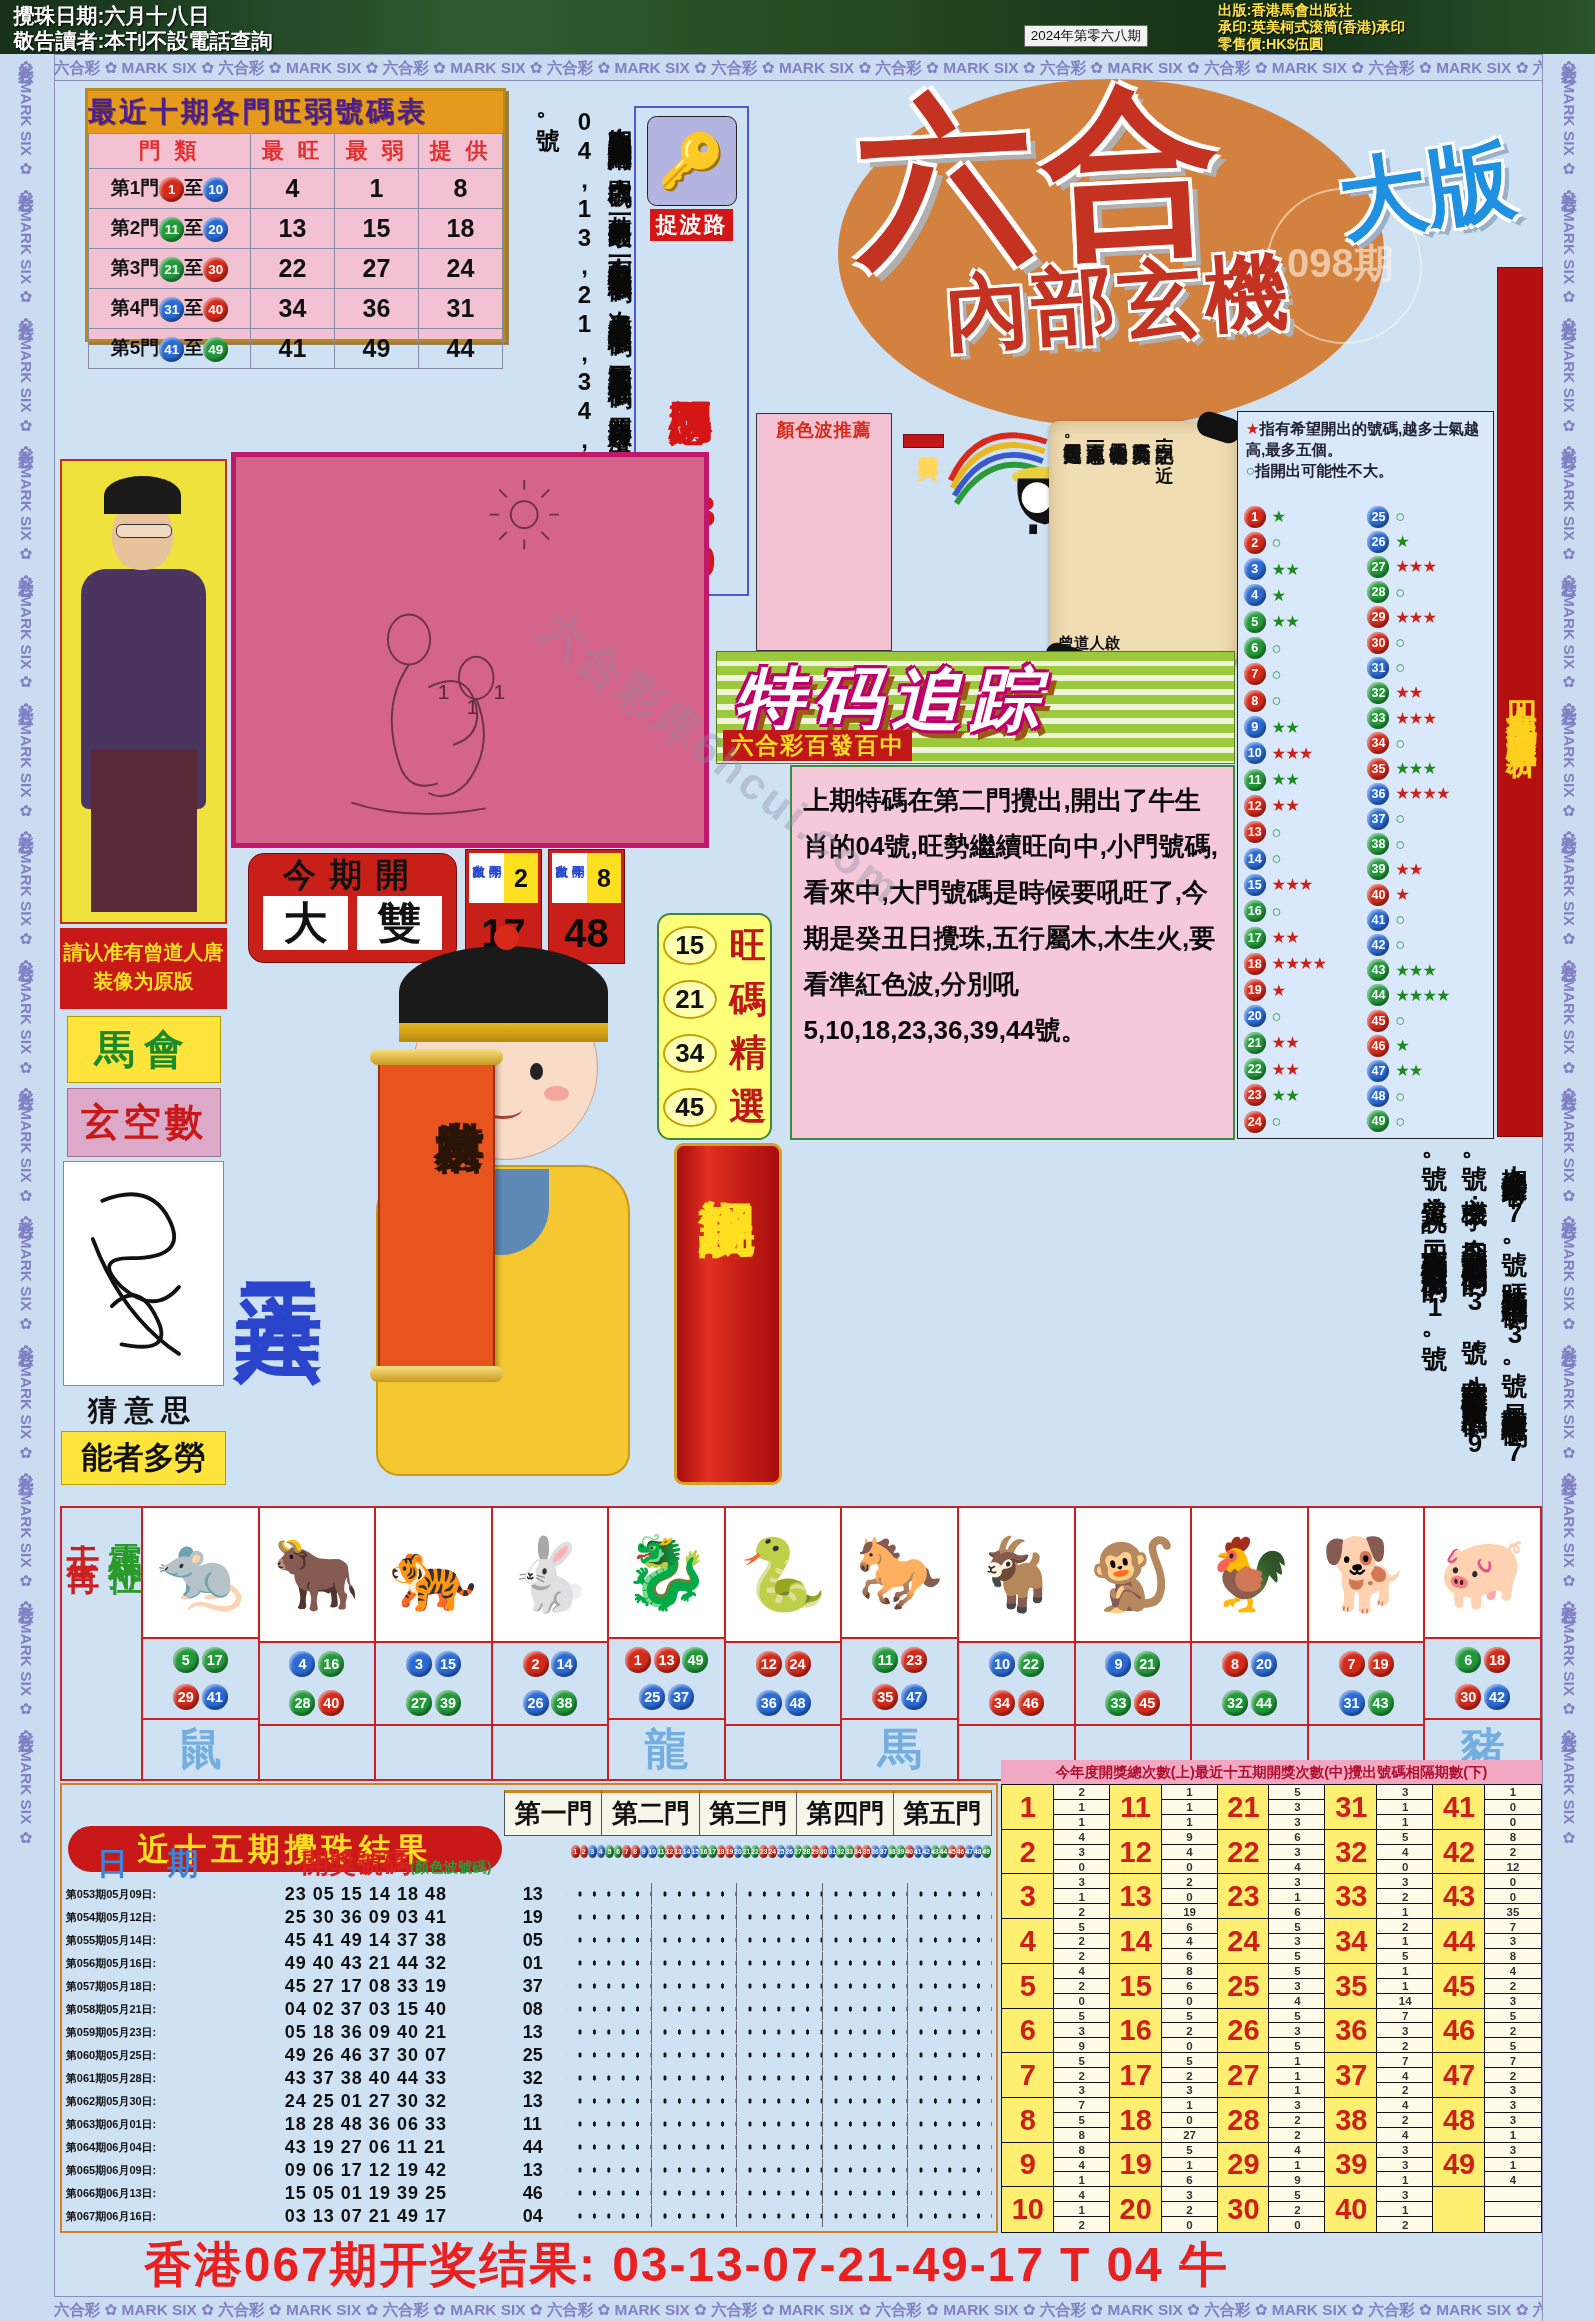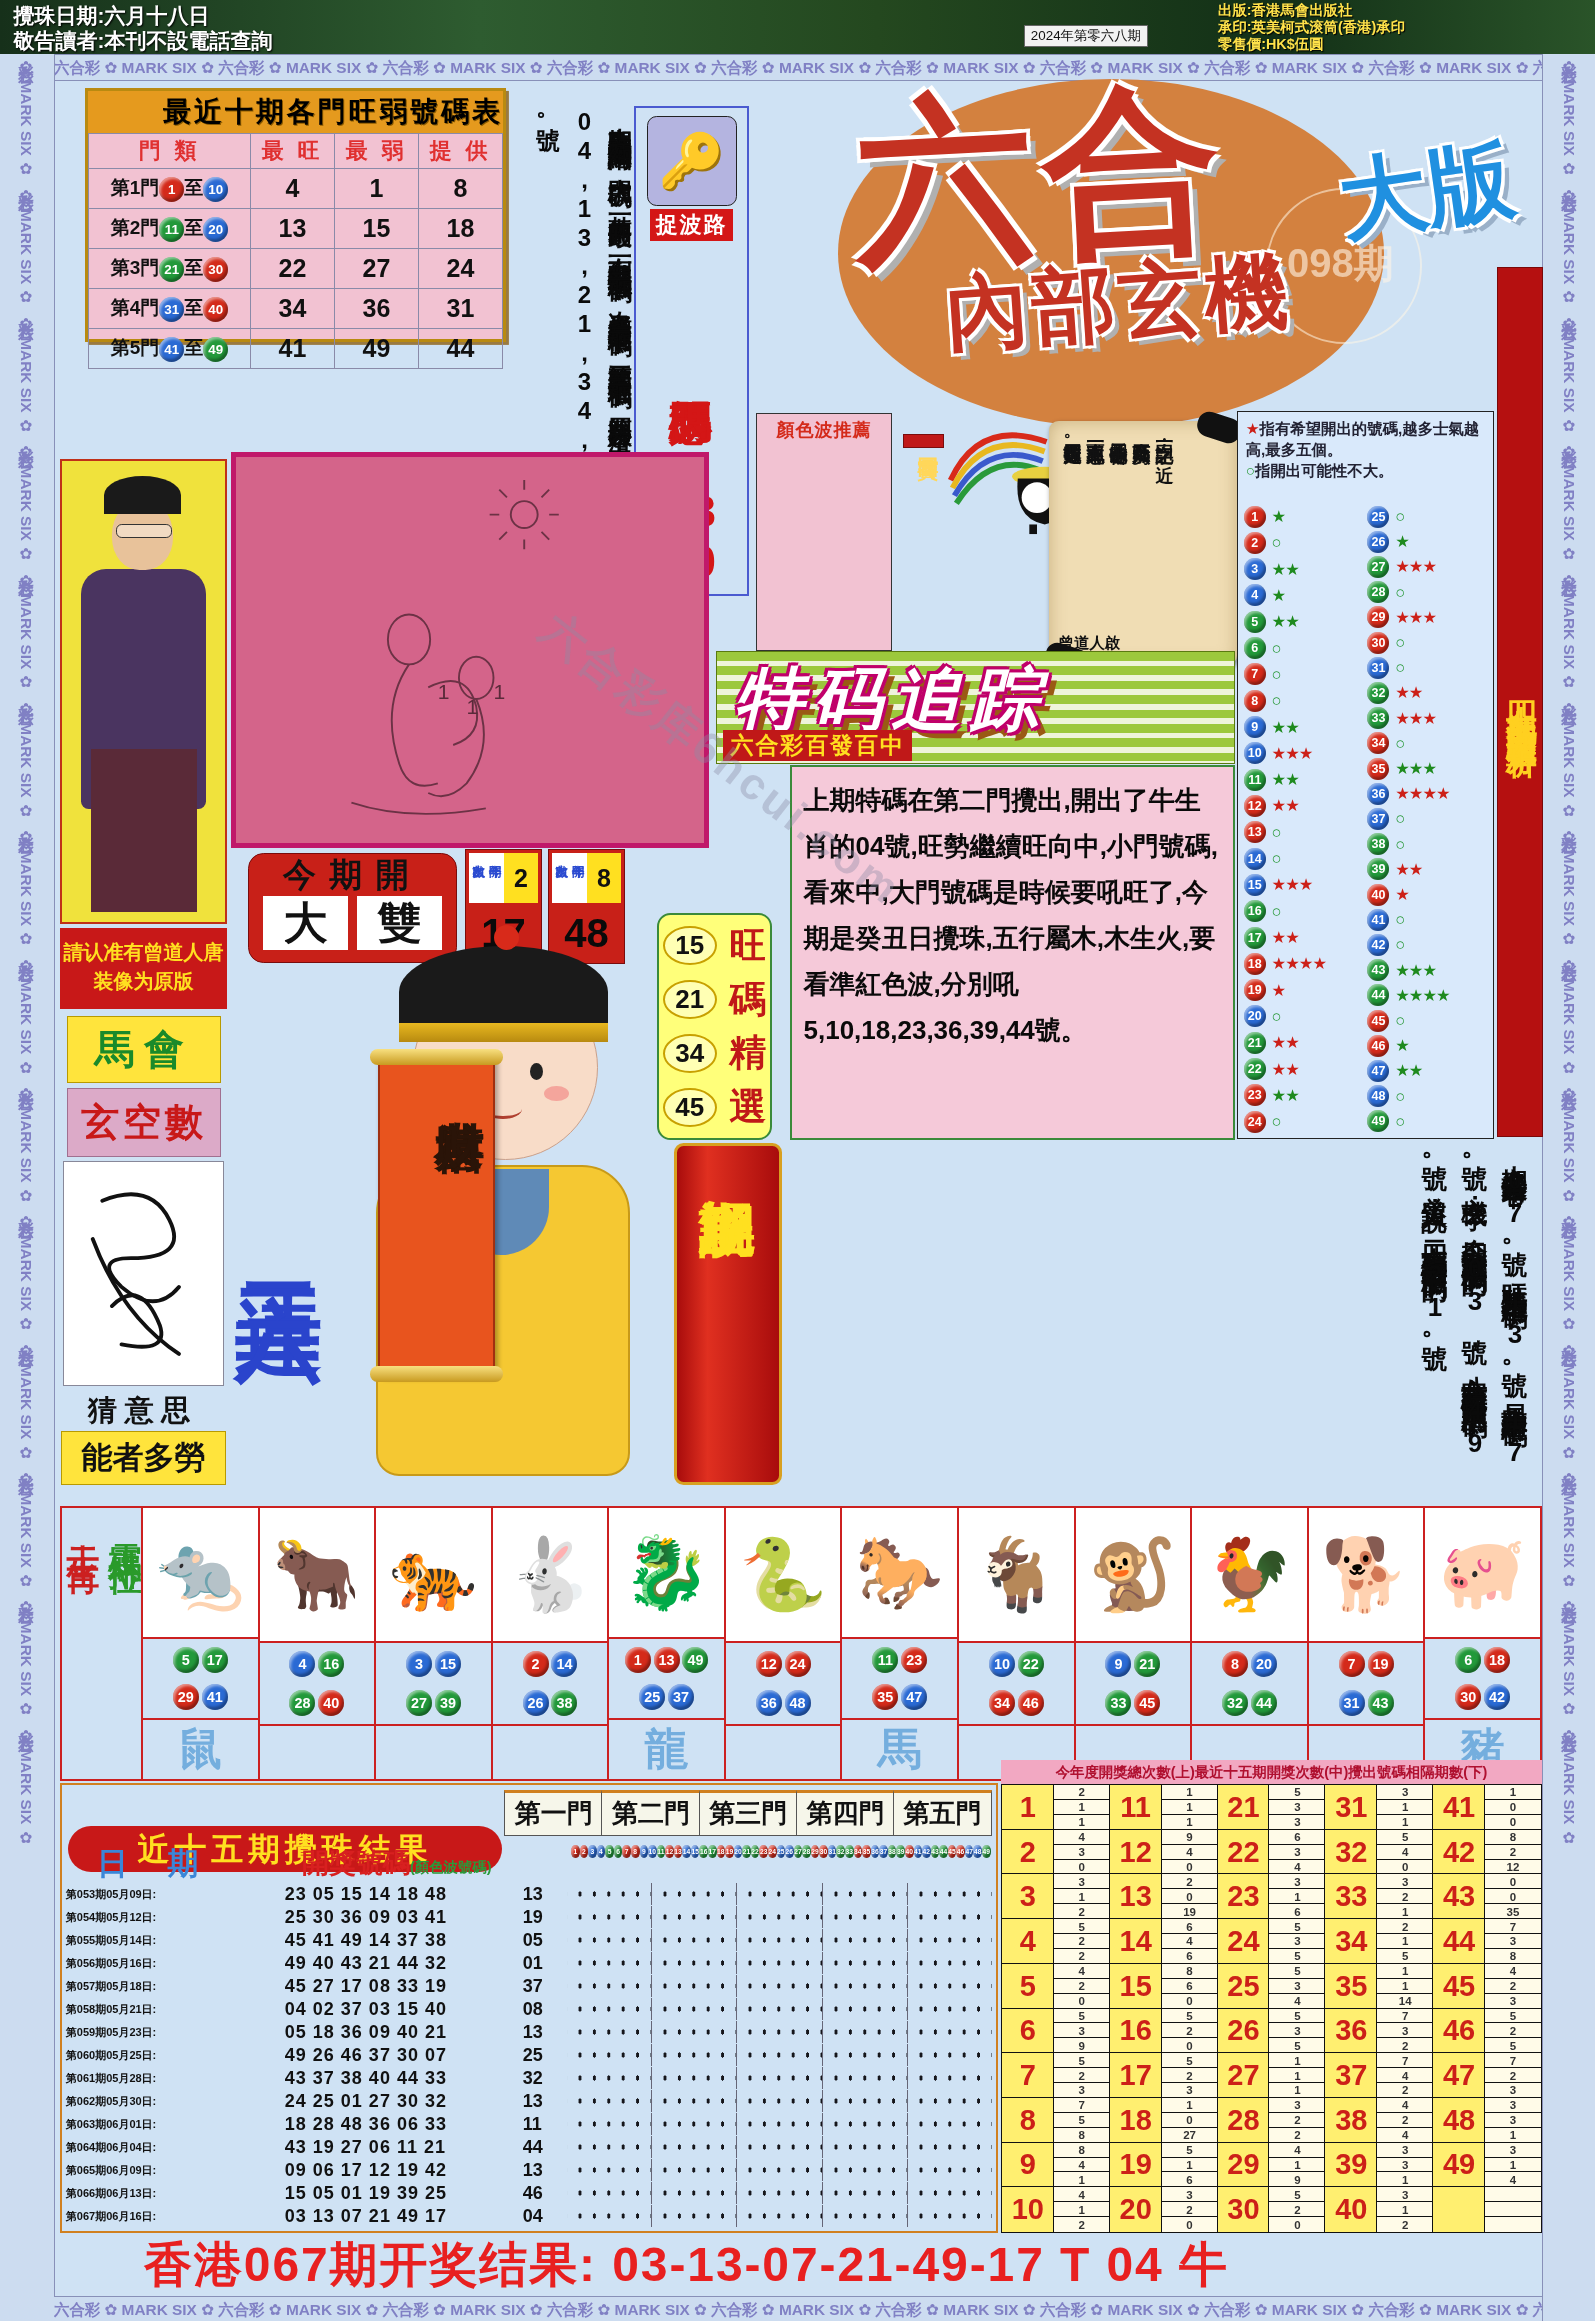--- a/index.html
+++ b/index.html
@@ -18,21 +18,21 @@
   
   .strip{background:#ccdcf0;color:#8080c4;font-weight:bold;font-size:15.4px;overflow:hidden;white-space:nowrap;}
   .strip-top{left:54px;top:54px;width:1488px;height:25px;line-height:25px;border-top:1.9px solid #8890b8;border-bottom:1.9px solid #8890b8;}
   .strip-bottom{left:54px;top:2296px;width:1488px;height:25px;line-height:25px;border-top:1.9px solid #8890b8;}
   .strip-left{left:0;top:54px;width:54px;height:2267px;border-right:1.9px solid #8890b8;}
   .strip-right{left:1542px;top:54px;width:54px;height:2267px;border-left:1.9px solid #8890b8;}
   .strip-v{writing-mode:vertical-rl;height:100%;line-height:52px;}
 
   
   .hot{left:85px;top:88px;width:415px;height:248px;border:3.8px solid #b98a10;background:#f2c2d2;box-shadow:2.9px 2.9px 0 #9a7a40;}
-  .hot-title{height:42px;background:#e59a1e;color:#000000;font-weight:bold;font-size:28px;text-align:right;line-height:42px;letter-spacing:2.9px;text-shadow:1px 1px 0 #8a5a00;}
+  .hot-title{height:42px;background:#e59a1e;color:#4c1d95;font-weight:bold;font-size:28px;text-align:left;line-height:42px;letter-spacing:2.9px;text-shadow:1px 1px 0 #8a5a00;}
   .hot table{border-collapse:collapse;width:100%;}
   .hot th{color:#e03030;font-size:22px;padding:1.9px 0;border:1px solid #8a8aa8;letter-spacing:3.8px;}
   .hot td{border:1px solid #8a8aa8;text-align:center;font-size:25px;font-weight:bold;height:37px;}
   .hot td.gate{font-size:19px;letter-spacing:0;}
   .ball{display:inline-flex;align-items:center;justify-content:center;border-radius:50%;color:#fff;font-weight:bold;
         box-shadow:inset -1.9px -2.9px 2.9px rgba(0,0,0,.35), inset 1.9px 1.9px 2.9px rgba(255,255,255,.5);vertical-align:middle;}
 
   
   .article{left:386px;top:108px;width:252px;height:482px;font-size:24px;font-weight:bold;line-height:36px;letter-spacing:1.9px;color:#0a0a0a;}
 

